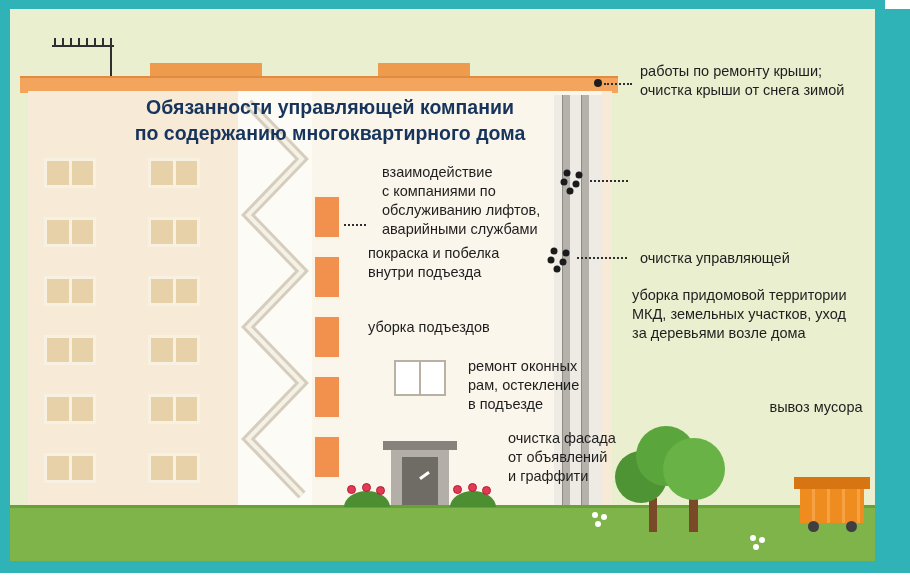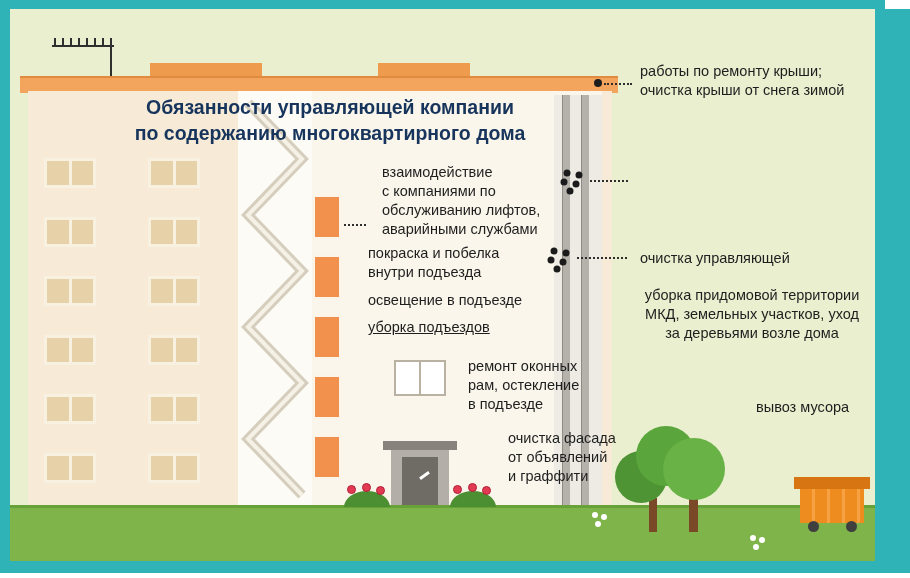--- a/index.html
+++ b/index.html
@@ -45,28 +45,28 @@
   .l-sewer{left:577px;top:257px;width:50px;}
   .roofdot{left:594px;top:79px;width:8px;height:8px;border-radius:50%;background:#1d1d1d;}
 
   
   .title{left:80px;top:94px;width:500px;text-align:center;font-size:19.5px;font-weight:bold;
          line-height:26px;color:#17355c;white-space:pre-line;}
   .lbl{position:absolute;font-size:14.5px;line-height:19px;color:#1e1e1e;white-space:pre-line;}
   .i1{left:382px;top:163px;width:195px;}
   .i2{left:368px;top:244px;width:185px;}
   .i3{left:368px;top:291px;width:195px;}
-  .i4{left:368px;top:318px;width:185px;text-decoration:underline;}
+  .i4{left:368px;top:318px;width:185px;}
   .i5{left:468px;top:357px;width:140px;}
   .i6{left:468px;top:429px;width:140px;margin-left:40px;}
   .r1{left:640px;top:62px;width:235px;}
   .r2{left:640px;top:164px;width:245px;}
   .r3{left:640px;top:249px;width:200px;}
-  .r4{left:632px;top:286px;width:240px;text-align:center;}
-  .r5{left:756px;top:398px;width:120px;}
+  .r4{left:632px;top:286px;width:240px;text-align:left;}
+  .r5{left:756px;top:398px;width:120px;text-align:center;}
 
   .winicon{left:394px;top:360px;width:52px;height:36px;background:#ffffff;border:2px solid #b9b2a2;box-sizing:border-box;}
   .winicon::before{content:"";position:absolute;left:50%;top:0;bottom:0;width:2px;margin-left:-1px;background:#b9b2a2;}
 
   
   .canopy{left:383px;top:441px;width:74px;height:9px;background:#87837c;}
   .porch{left:391px;top:450px;width:58px;height:55px;background:#b3afa8;}
   .doorleaf{left:402px;top:457px;width:36px;height:48px;background:#6f6c66;}
   .handle{left:419px;top:474px;width:11px;height:3px;background:#ffffff;transform:rotate(-35deg);}
 
@@ -188,21 +188,20 @@
 
   <div class="abs title">Обязанности управляющей компании
 по содержанию многоквартирного дома</div>
 
   <div class="lbl i1">взаимодействие
 с компаниями по
 обслуживанию лифтов,
 аварийными службами</div>
   <div class="lbl i2">покраска и побелка
 внутри подъезда</div>
-  <div class="lbl i3">освещение в подъезде</div>
   <div class="lbl i4">уборка подъездов</div>
   <div class="lbl i5">ремонт оконных
 рам, остекление
 в подъезде</div>
   <div class="lbl i6">очистка фасада
 от объявлений
 и граффити</div>
 
   <div class="abs winicon"></div>
 

